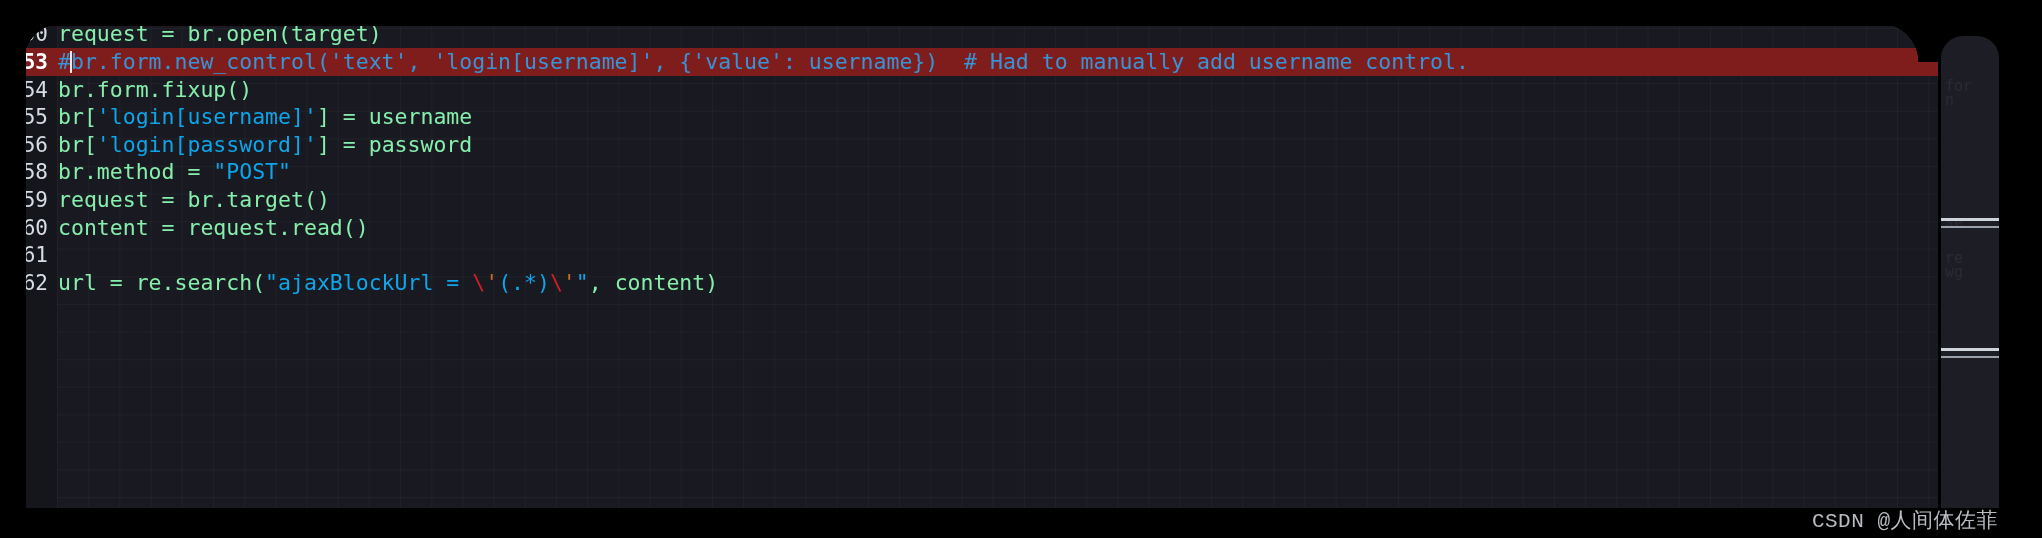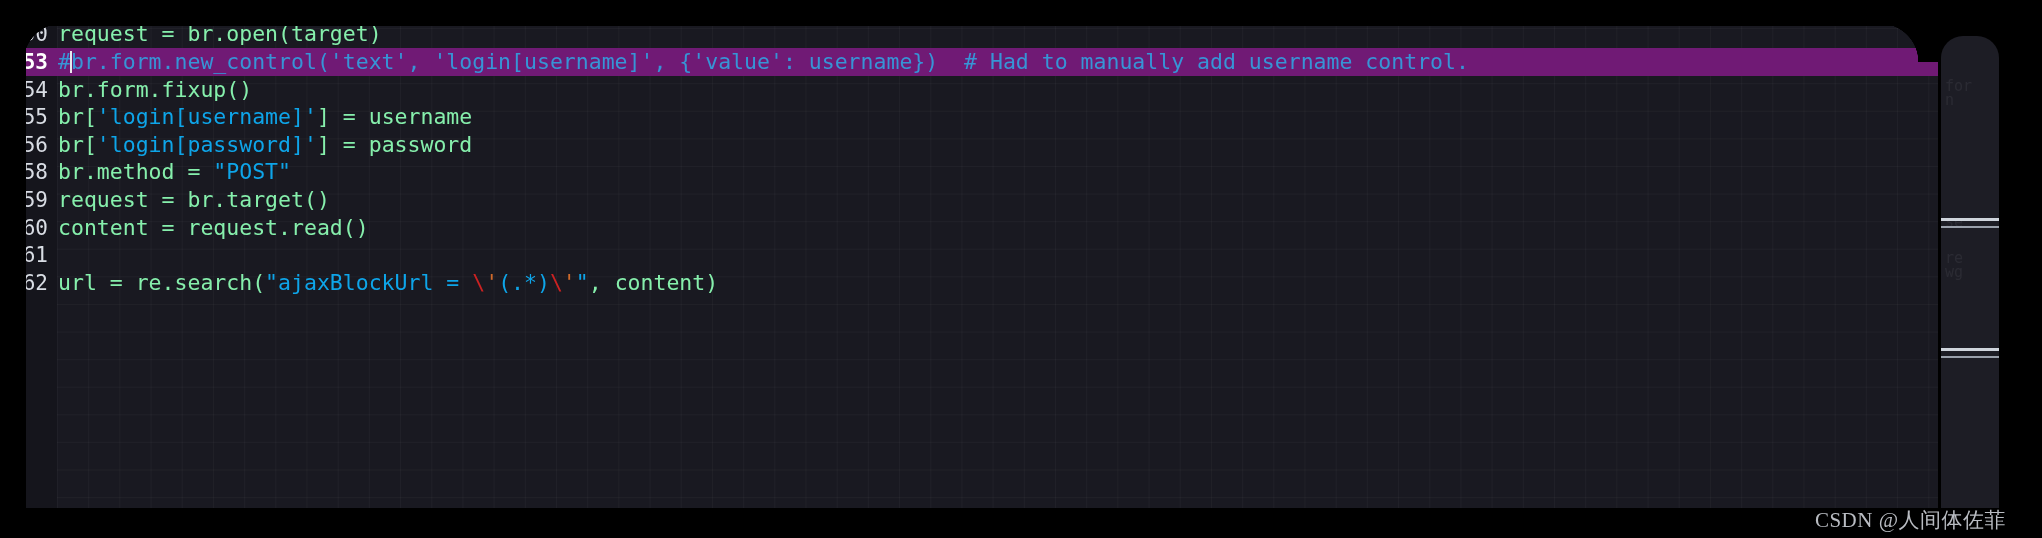--- a/index.html
+++ b/index.html
@@ -57,21 +57,21 @@
 
   .line {
     position: relative;
     height: 27.6px;
     line-height: 27.6px;
     white-space: pre;
     font-size: 21.5px;
     letter-spacing: 0px;
   }
   .line.active {
-    background: #701a75;
+    background: #7f1d1d;
   }
   .lineno {
     display: inline-block;
     width: 48px;
     text-align: right;
     color: #d9dde4;
     font-size: 21px;
     -webkit-user-select: none;
     user-select: none;
   }
@@ -214,25 +214,25 @@
     position: absolute;
     left: 0;
     bottom: 0;
     width: 2042px;
     height: 30px;
     background: #000000;
     z-index: 9;
   }
   .watermark {
     position: absolute;
-    right: 36px;
+    right: 44px;
     bottom: 4px;
     color: #b9bcc2;
     font-size: 21px;
-    font-family: Liberation Serif, serif;
+    font-family: Liberation Mono, monospace;
     letter-spacing: 0.5px;
     z-index: 10;
     white-space: nowrap;
   }
 </style>
 </head>
 <body>
 
 <div id="screenshot">
 

